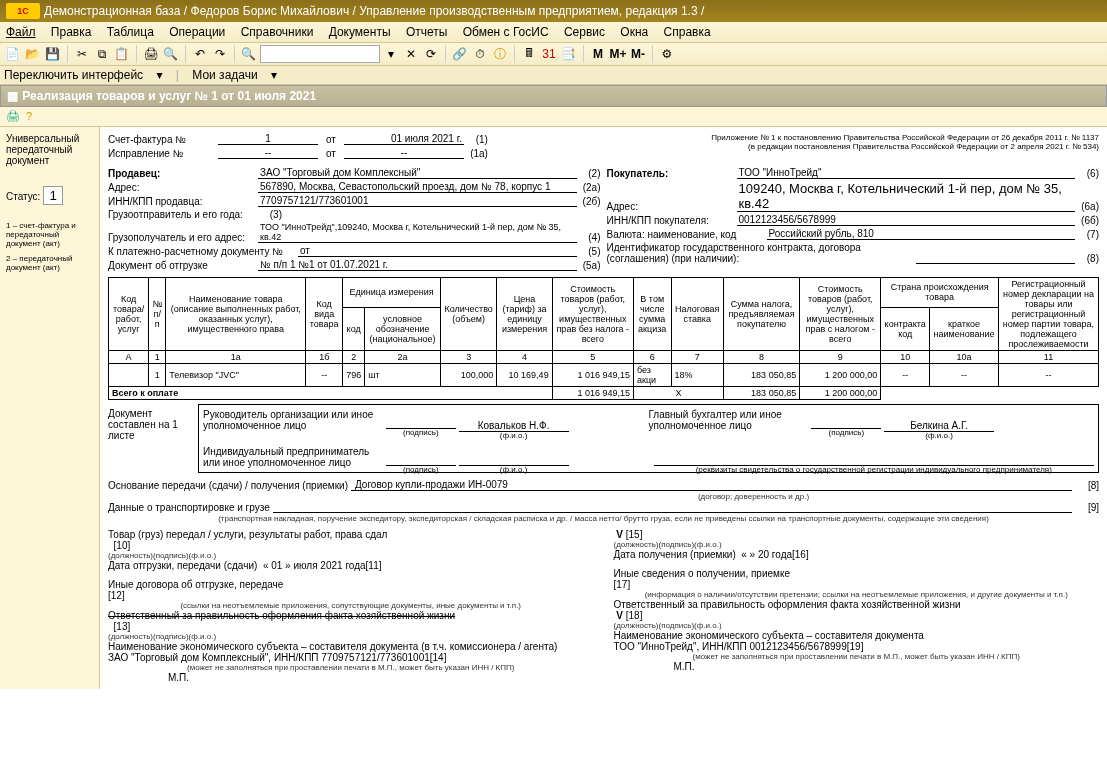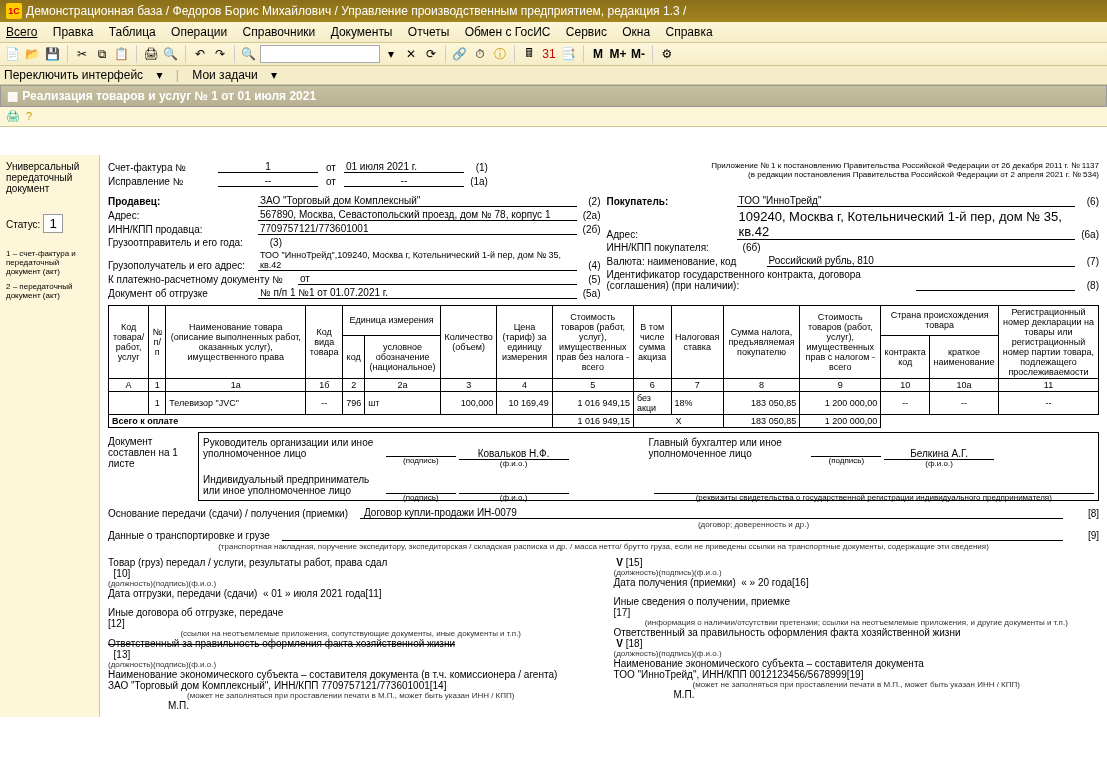--- a/index.html
+++ b/index.html
@@ -14,21 +14,21 @@
   .app-titlebar {
     background: linear-gradient(#8b6f1a, #a3851f);
     color: #fff;
     font-size: 12px;
     padding: 3px 6px;
     display: flex;
     align-items: center;
     gap: 4px;
   }
   .logo1c {
-    width: 16px; height: 16px;
+    width: 34px; height: 16px;
     background: #ffcc00;
     color: #d00;
     font-size: 9px;
     font-weight: bold;
     border-radius: 2px;
     display: inline-flex;
     align-items: center;
     justify-content: center;
   }
   .menubar {
@@ -75,21 +75,21 @@
     padding: 3px 6px;
     border: 1px solid #999;
     display:flex; align-items:center; gap:4px;
   }
   .formtoolbar {
     background: #fdf6d9;
     padding: 3px 6px;
     border-bottom: 1px solid #d0c890;
     display:flex; gap:6px;
   }
-  .content { display:flex;margin-top:28px; }
+  .content { display:flex; }
   .leftpanel {
     background: #fdf6d9;
     width: 100px;
     padding: 6px;
     font-size: 10px;
     border-right: 1px solid #d0c890;
   }
   .leftpanel .lbl { color:#000; margin-bottom:6px; }
   .leftpanel input.status { width:20px; text-align:center; border:1px solid #999; }
   .doc {
@@ -119,39 +119,39 @@
     vertical-align:middle;
   }
   .tbl th { font-weight:normal; }
   .tbl td.r { text-align:right; }
   .tbl td.l { text-align:left; }
   .subnote { font-size:8px; text-align:center; color:#333; }
   .siglabel { display:inline-block; }
   .sigfield { display:inline-block; border-bottom:1px solid #000; min-width:90px; text-align:center; position:relative; }
   .sigfield .cap { position:absolute; top:100%; left:0; right:0; text-align:center; font-size:8px; }
   .sect { margin-top:6px; }
-  .sect .line { display:flex; align-items:flex-end; gap:12px; margin-bottom:1px; }
+  .sect .line { display:flex; align-items:flex-end; gap:3px; margin-bottom:1px; }
   .sect .line .fill { flex:1; border-bottom:1px solid #000; min-height:12px; }
   .sect .line .num { width:24px; text-align:right; flex:none; }
   .splitcols { display:flex; gap:20px; margin-top:6px;}
   .splitcols > div { flex:1; }
   .tiny { font-size:8px; color:#333; }
   .center { text-align:center; }
   .mtop { margin-top:8px; }
 </style>
 </head>
 <body>
 
 <div class="app-titlebar">
   <span class="logo1c">1C</span>
   <span>Демонстрационная база / Федоров Борис Михайлович / Управление производственным предприятием, редакция 1.3 /</span>
 </div>
 
 <div class="menubar">
-  <span><u>Всего</u></span>
+  <span><u>Файл</u></span>
   <span>Правка</span>
   <span>Таблица</span>
   <span>Операции</span>
   <span>Справочники</span>
   <span>Документы</span>
   <span>Отчеты</span>
   <span>Обмен с ГосИС</span>
   <span>Сервис</span>
   <span>Окна</span>
   <span>Справка</span>
@@ -227,21 +227,21 @@
   </div>
 
   <div class="doc">
 
     <div style="display:flex;">
       <div style="flex:1">
         <div class="row">
           <span class="lbl" style="width:110px">Счет-фактура №</span>
           <span class="field" style="max-width:100px;text-align:center">1</span>
           <span class="lbl" style="padding:0 8px">от</span>
-          <span class="field" style="max-width:120px;text-align:left">01 июля 2021 г.</span>
+          <span class="field" style="max-width:120px;text-align:right">01 июля 2021 г.</span>
           <span class="code">(1)</span>
         </div>
         <div class="row">
           <span class="lbl" style="width:110px">Исправление №</span>
           <span class="field" style="max-width:100px;text-align:center">--</span>
           <span class="lbl" style="padding:0 8px">от</span>
           <span class="field" style="max-width:120px;text-align:center">--</span>
           <span class="code">(1а)</span>
         </div>
       </div>
@@ -294,20 +294,21 @@
             <span class="field">ТОО "ИнноТрейд"</span>
             <span class="code">(6)</span>
           </div>
         <div class="row">
             <span class="lbl" style="width:130px">Адрес:</span>
             <span class="field" style="font-size:13px">109240, Москва г, Котельнический 1-й пер, дом № 35, кв.42</span>
             <span class="code">(6а)</span>
           </div>
         <div class="row">
             <span class="lbl" style="width:130px">ИНН/КПП покупателя:</span>
+            <span class="field">0012123456/5678999</span>
             <span class="code">(6б)</span>
           </div>
         <div class="row">
             <span class="lbl" style="width:160px">Валюта: наименование, код</span>
             <span class="field">Российский рубль, 810</span>
             <span class="code">(7)</span>
           </div>
         <div class="row">
             <span class="lbl" style="width:auto;flex:2">Идентификатор государственного контракта, договора (соглашения) (при наличии):</span>
             <span class="field" style="flex:1"></span>

